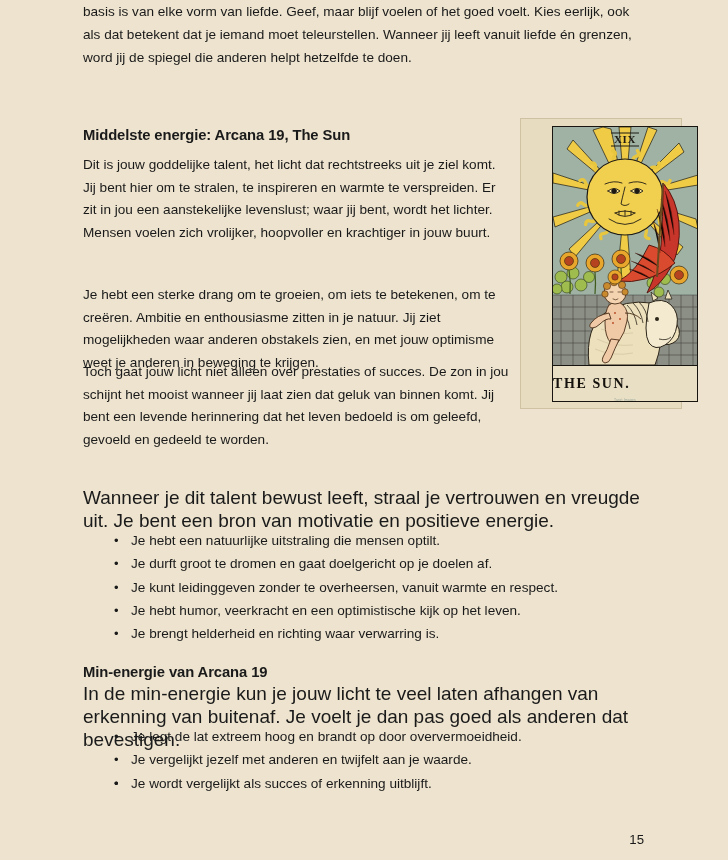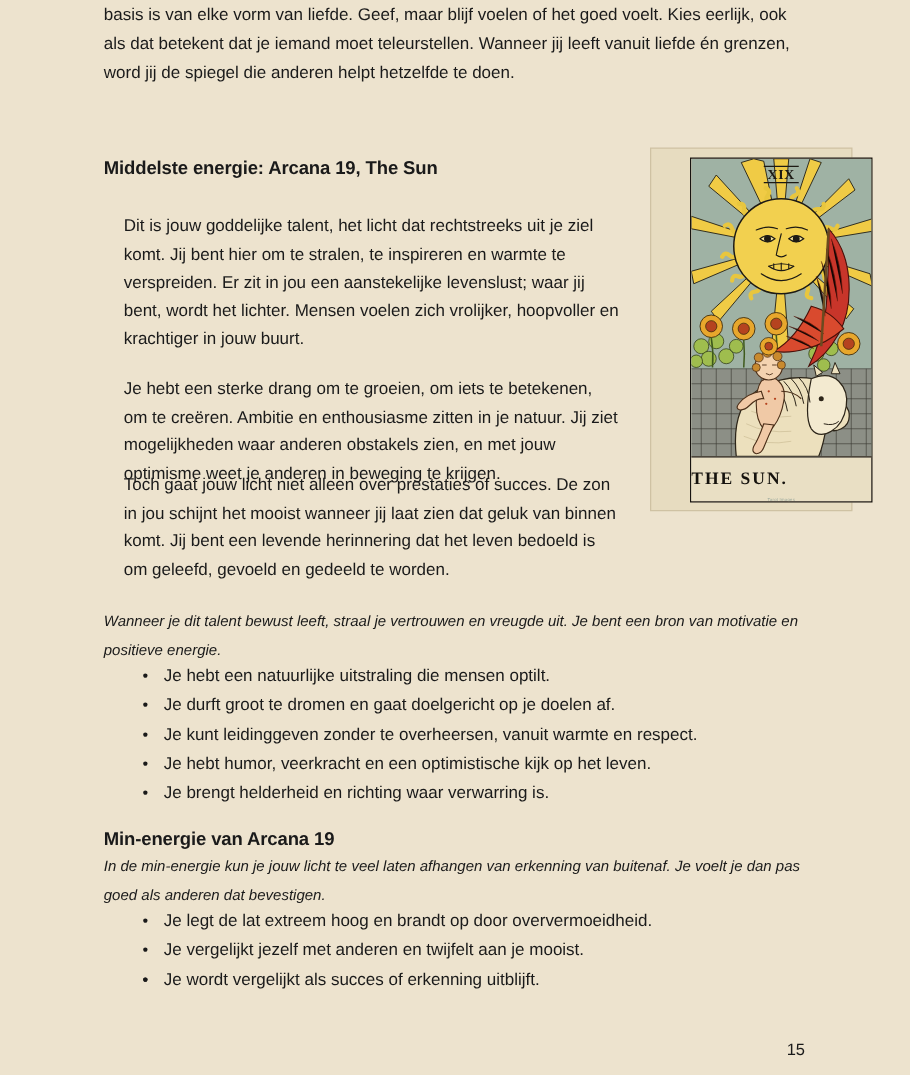--- a/index.html
+++ b/index.html
@@ -44,38 +44,37 @@
     letter-spacing: -0.1px;
   }
   #heading-main { top: 125px; }
 
   .narrow-col {
     position: absolute;
     left: 83px;
     width: 428px;
   }
   .narrow-col p {
-    margin: 16px;
+    margin: 0;
     font-size: 13.6px;
     line-height: 22.6px;
   }
   #para-1 { top: 154px; }
   #para-2 { top: 284px; }
   #para-3 { top: 361px; }
 
   .wide-col {
     position: absolute;
     left: 83px;
     width: 562px;
   }
   .wide-col p {
     margin: 0;
-    font-size: 12px;
+    font-size: 19px;
     line-height: 23px;
-    font-style: italic;
   }
 
   #plus-heading { top: 466px; }
   #plus-intro { top: 486px; }
   #plus-list { top: 529px; }
 
   #min-heading { top: 662px; }
   #min-intro { top: 682px; }
   #min-list { top: 725px; }
 
@@ -198,21 +197,21 @@
       <li><span class="bullet-dot">•</span><span>Je hebt humor, veerkracht en een optimistische kijk op het leven.</span></li>
       <li><span class="bullet-dot">•</span><span>Je brengt helderheid en richting waar verwarring is.</span></li>
     </ul>
 
   <h3 class="section-heading" id="min-heading">Min-energie van Arcana 19</h3>
   <div class="wide-col" id="min-intro">
     <p>In de min-energie kun je jouw licht te veel laten afhangen van erkenning van buitenaf. Je voelt je dan pas goed als anderen dat bevestigen.</p>
   </div>
   <ul class="bullets" id="min-list">
       <li><span class="bullet-dot">•</span><span>Je legt de lat extreem hoog en brandt op door oververmoeidheid.</span></li>
-      <li><span class="bullet-dot">•</span><span>Je vergelijkt jezelf met anderen en twijfelt aan je mooist.</span></li>
+      <li><span class="bullet-dot">•</span><span>Je vergelijkt jezelf met anderen en twijfelt aan je waarde.</span></li>
       <li><span class="bullet-dot">•</span></li>
       <li><span class="bullet-dot">•</span><span>Je wordt vergelijkt als succes of erkenning uitblijft.</span></li>
     </ul>
 
   <div class="page-number">15</div>
 
   <div class="card-wrap">
     <div class="card-inner">
       <div class="card-art">
         <svg class="art" width="145" height="238" viewBox="0 0 145 238" xmlns="http://www.w3.org/2000/svg">

